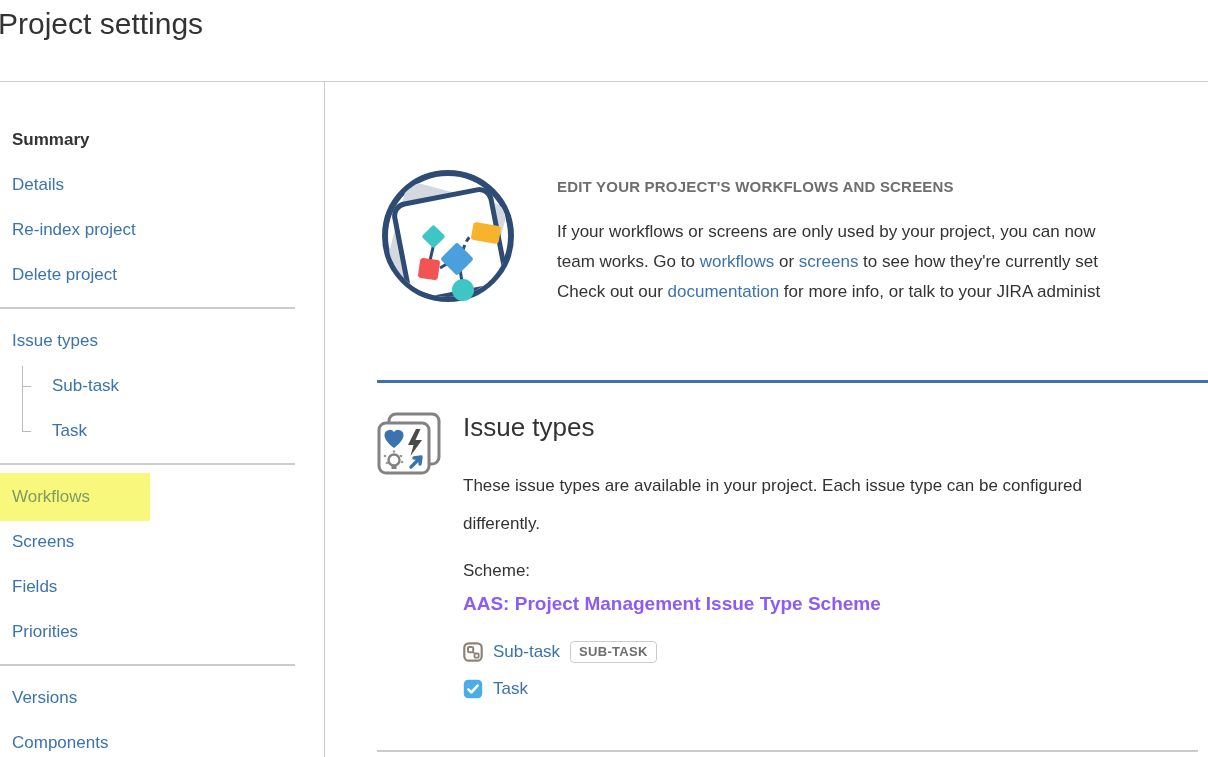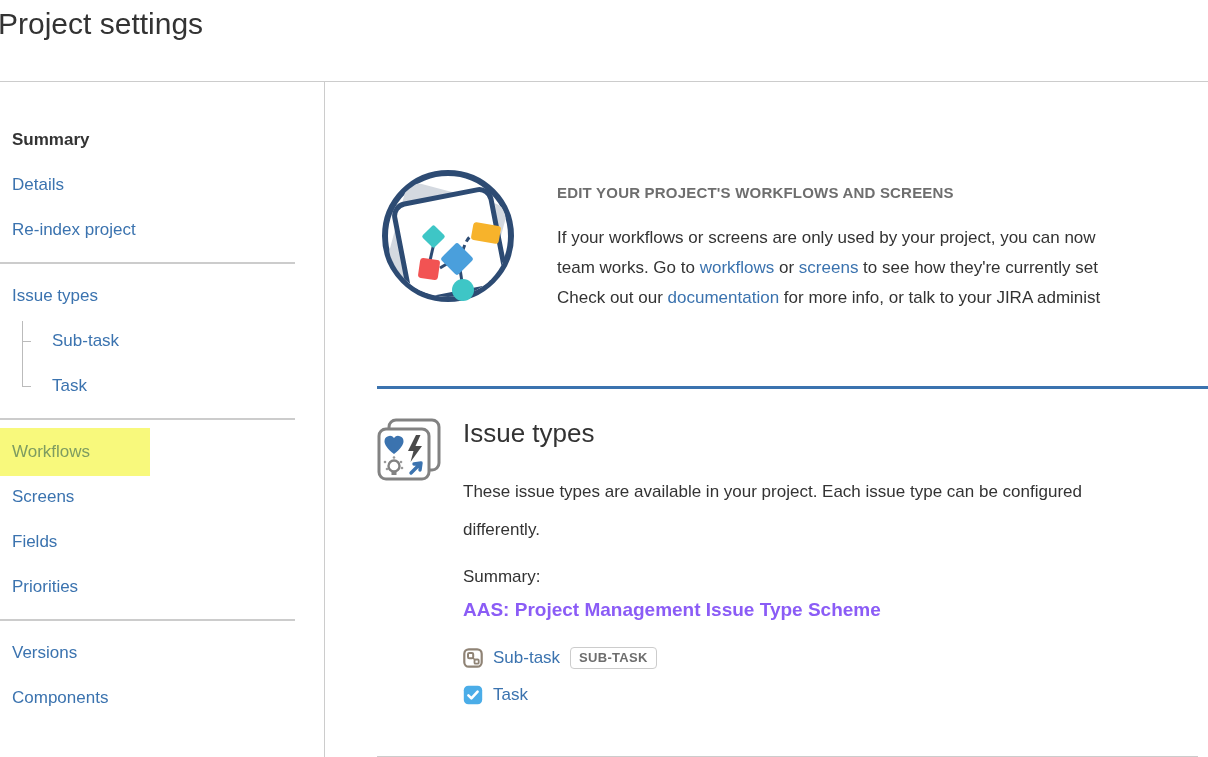--- a/index.html
+++ b/index.html
@@ -24,21 +24,21 @@
   .tree-rail { position:absolute; left:10px; top:-10px; height:66px; width:1px; background:#bbb; }
   .nav-item.child { padding-left:40px; position:relative; }
   .nav-item.child::before { content:""; position:absolute; left:10px; top:10px; width:9px; height:1px; background:#bbb; }
   .nav-item.highlight { background:#f8f97c; color:#7e9c61; width:150px;
     margin:-14px 0 11px -12px; padding:14px 0 14px 12px; }
 
   
   .hero { display:flex; align-items:flex-start; }
   .hero-icon { width:143px; height:140px; flex:none; margin-top:2px; }
   .hero-text { margin-left:37px; }
-  .hero-text h3 { font-size:15px; font-weight:700; color:#6e6e6e; letter-spacing:.2px; margin:20px 0 22px; }
+  .hero-text h3 { font-size:15px; font-weight:700; color:#6e6e6e; letter-spacing:.2px; margin:14px 0 22px; }
   .hero-text p { font-size:17px; line-height:30px; white-space:nowrap; }
   a.inline-link { color:#3b73af; text-decoration:none; cursor:pointer; }
 
   .blue-rule { height:3px; background:#3b73af; margin-top:73px; }
 
   
   .section { position:relative; margin-top:29px; padding-left:86px; min-height:300px; }
   .section-icon { position:absolute; left:0; top:0; width:66px; height:64px; }
   .section h2 { font-size:26px; font-weight:400; color:#333; margin:12px 0 24px; }
   .section .desc { font-size:17px; line-height:38px; max-width:672px; margin-bottom:18px; }
@@ -58,20 +58,21 @@
 <header class="page-header">
   <h1>Project settings</h1>
 </header>
 
 <div class="page-body">
 
   <nav class="sidebar">
     <span class="nav-item current">Summary</span>
     <a class="nav-item">Details</a>
     <a class="nav-item">Re-index project</a>
+    <a class="nav-item">Delete project</a>
     <hr class="side-divider">
     <a class="nav-item">Issue types</a>
     <div class="tree">
       <span class="tree-rail"></span>
       <a class="nav-item child">Sub-task</a>
       <a class="nav-item child">Task</a>
     </div>
     <hr class="side-divider">
     <a class="nav-item highlight">Workflows</a>
     <a class="nav-item">Screens</a>
@@ -133,21 +134,21 @@
             <circle cx="10" cy="51" r="1.3"></circle>
           <circle cx="17" cy="39.5" r="1.3"></circle>
             <circle cx="24" cy="44" r="1.3"></circle>
             <circle cx="25" cy="50" r="1.3"></circle>
         </g>
         <path d="M34 55 L44 45 M44 45 l-7 1 M44 45 l-1 7" stroke="#3b73af" stroke-width="3.4" fill="none" stroke-linecap="round"></path>
       </svg>
       <div class="section-content">
         <h2>Issue types</h2>
         <p class="desc">These issue types are available in your project. Each issue type can be configured differently.</p>
-        <div class="scheme-label">Summary:</div>
+        <div class="scheme-label">Scheme:</div>
         <a class="scheme-link">AAS: Project Management Issue Type Scheme</a>
 
         <div class="type-row">
           <svg viewBox="0 0 20 20">
             <rect x="1.3" y="1.3" width="17.4" height="17.4" rx="4.5" fill="#fff" stroke="#8f8375" stroke-width="2.2"></rect>
             <rect x="5" y="5" width="5.2" height="5.2" rx="1.2" fill="none" stroke="#8f8375" stroke-width="2"></rect>
             <line x1="9.5" y1="9.5" x2="12.3" y2="12.3" stroke="#8f8375" stroke-width="1.6"></line>
             <rect x="11.5" y="11.5" width="4.2" height="4.2" rx="1" fill="none" stroke="#8f8375" stroke-width="1.8"></rect>
           </svg>
           <a>Sub-task</a>

